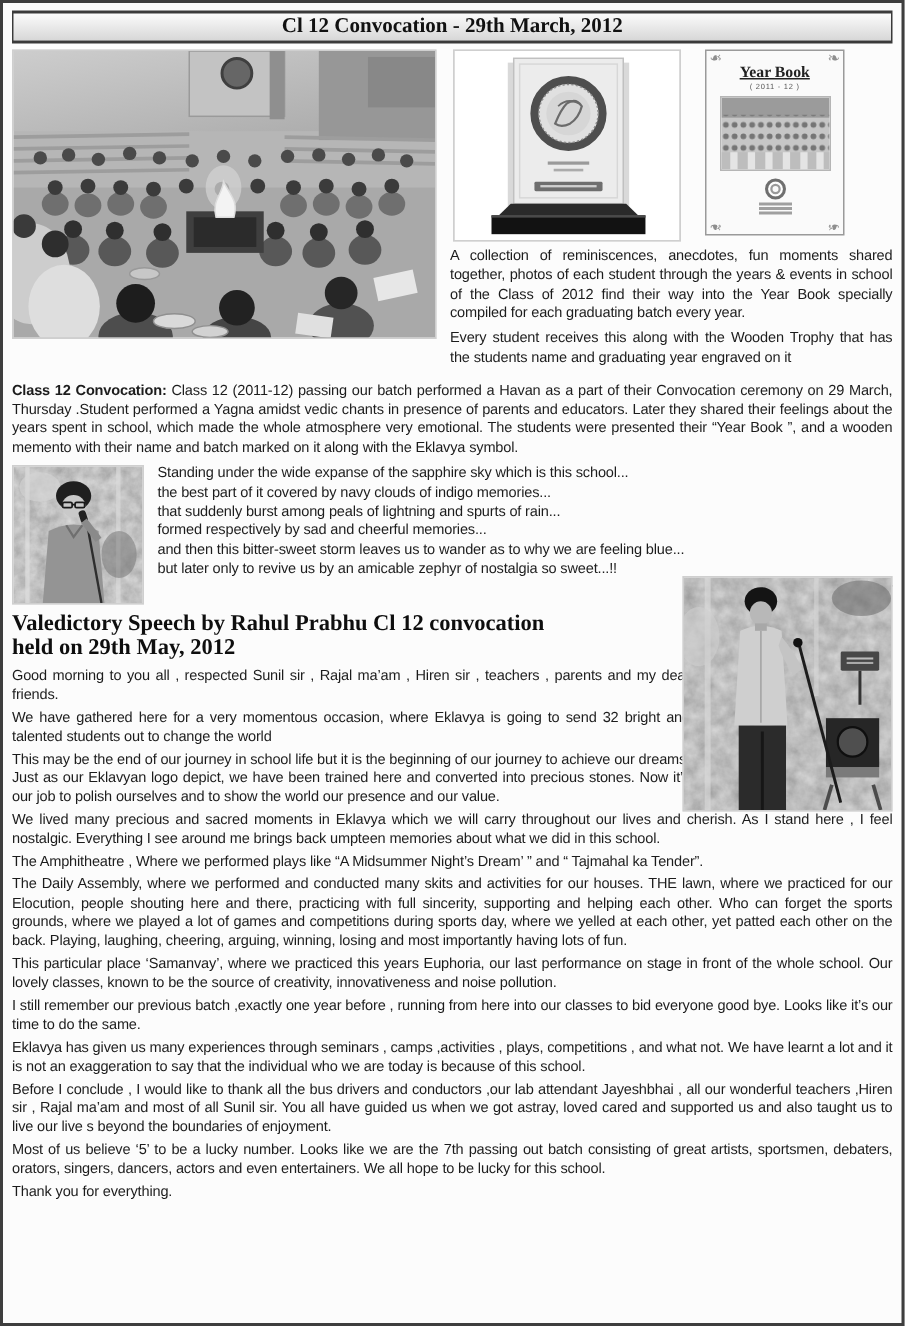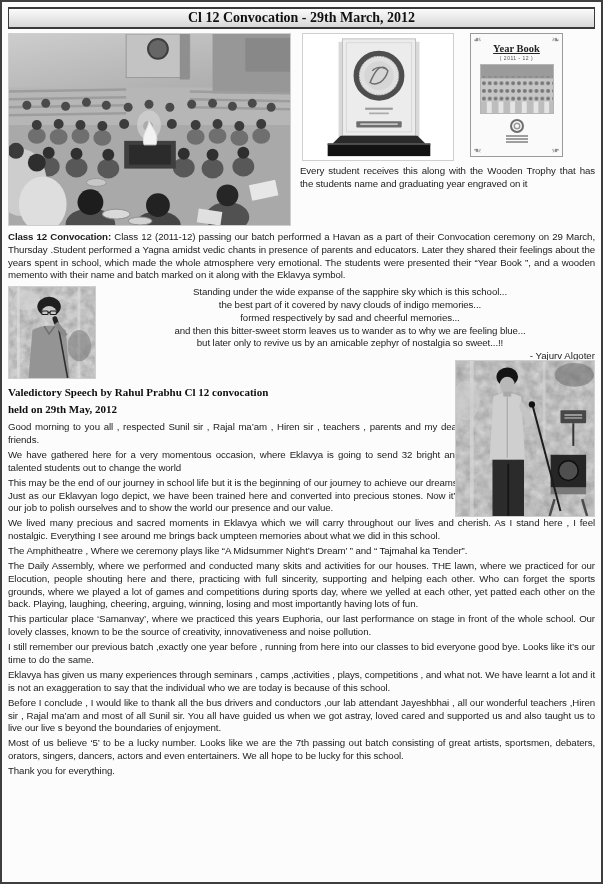--- a/index.html
+++ b/index.html
@@ -43,27 +43,27 @@
     font-size:9.7px; line-height:12.8px; letter-spacing:-0.1px;
     text-align:justify; color:#1c1c1c; margin-bottom:2.2px;
   }
   .top-right .body { margin-bottom:4px; }
   .b { font-weight:bold; }
   .convo { margin-top:5px; }
   .poem-row { display:flex; gap:9px; margin-top:4px; }
   .poet-ph { width:88px; height:93px; flex:none; }
   .poem-block { flex:1; }
   .poem-title { font-weight:bold; font-size:10.5px; line-height:13px; color:#151515; }
-  .poem-line { font-size:9.7px; line-height:12.8px; letter-spacing:-0.1px;text-align:center; }
+  .poem-line { font-size:9.7px; line-height:12.8px; letter-spacing:-0.1px; }
   .poem-attr { font-size:9.7px; line-height:12.5px; margin-left:170px;text-align:right; }
   .speech { position:relative; margin-top:5px; }
   .speaker-ph { position:absolute; top:-24px; right:0; width:140px; height:157px; }
   .speech h2 {
     font-family:"Liberation Serif", serif; font-weight:bold;
-    font-size:11px; line-height:16.5px; width:455px; color:#0e0e0e; margin-bottom:4px;
+    font-size:15px; line-height:16.5px; width:455px; color:#0e0e0e; margin-bottom:4px;
   }
   .narrow { width:452px; }
 </style>
 </head>
 <body>
 
 <div class="page">
 
   <div class="title-box">
     <span>Cl 12 Convocation - 29th March, 2012</span>
@@ -222,20 +222,21 @@
           </svg>
           <div class="yb-logo"></div>
           <div class="yb-lines">
               <i></i>
               <i></i>
               <i></i>
             </div>
         </div>
       </div>
 
+      <p class="body">A collection of reminiscences, anecdotes, fun moments shared together, photos of each student through the years &amp;  events in school of the Class of 2012 find their way into the Year Book specially compiled for each graduating batch every year.</p>
       <p class="body">Every student receives this along with the Wooden Trophy that has the students name and graduating year engraved on it</p>
     </div>
   </div>
 
   <p class="body convo"><span class="b">Class 12 Convocation:</span><span> Class 12 (2011-12) passing our batch performed a Havan as a part of their Convocation ceremony on 29 March, Thursday .Student performed a Yagna amidst vedic chants in presence of parents and educators. Later they shared their feelings about the years spent in school, which made the whole atmosphere very emotional. The students were presented their “Year Book ”, and a wooden memento with their name and batch marked on it along with the Eklavya symbol.</span></p>
 
   <div class="poem-row">
     <figure class="photo poet-ph">
       <svg viewBox="0 0 88 93" preserveAspectRatio="none">
         <defs>
@@ -263,20 +264,21 @@
         </g>
         <rect x="45" y="30" width="5" height="9" rx="2.2" fill="#222222" transform="rotate(-18 47 34)"></rect>
         <line x1="50" y1="38" x2="60" y2="93" stroke="#2e2e2e" stroke-width="1.6"></line>
         <path d="M58,50 Q52,42 48,37" fill="none" stroke="#8a8a8a" stroke-width="5"></path>
       </svg>
     </figure>
 
     <div class="poem-block">
       <div class="poem-line">Standing under the wide expanse of the sapphire sky which is this school...</div>
       <div class="poem-line">the best part of it covered by navy clouds of indigo memories...</div>
+      <div class="poem-line">that suddenly burst among peals of lightning and spurts of rain...</div>
       <div class="poem-line">formed respectively by sad and cheerful memories...</div>
       <div class="poem-line">and then this bitter-sweet storm leaves us to wander as to why we are feeling blue...</div>
       <div class="poem-line">but later only to revive us by an amicable zephyr of nostalgia so sweet...!!</div>
       <div class="poem-attr">- Yajurv Algoter</div>
     </div>
   </div>
 
   <div class="speech">
     <figure class="photo speaker-ph">
       <svg viewBox="0 0 140 157" preserveAspectRatio="none">
@@ -318,21 +320,21 @@
 
     <h2>
       <span>Valedictory Speech by Rahul Prabhu Cl 12 convocation</span><br>
       <span>held on 29th May, 2012</span>
     </h2>
 
     <p class="body narrow">Good morning to you  all , respected Sunil sir , Rajal ma’am ,  Hiren sir , teachers , parents and  my dear friends.</p>
     <p class="body narrow">We have gathered here for a very momentous occasion, where Eklavya is going to send 32 bright and talented students out to change the world</p>
     <p class="body narrow">This may be the end of our journey in school life but it is the beginning of our journey to achieve our dreams. Just as our Eklavyan logo depict, we have been trained here and converted into precious stones. Now it’s our job to polish ourselves and to show the world our presence and our value.</p>
     <p class="body">We lived many precious and sacred moments in Eklavya which we will carry throughout our lives and cherish. As I stand here , I feel nostalgic. Everything I see around me brings back umpteen memories about what we did in this school.</p>
-    <p class="body">The Amphitheatre , Where we ceremony plays like “A Midsummer Night’s Dream’ ” and “ Tajmahal ka Tender”.</p>
+    <p class="body">The Amphitheatre , Where we performed plays like “A Midsummer Night’s Dream’ ” and “ Tajmahal ka Tender”.</p>
     <p class="body">The Daily Assembly, where we performed and conducted many skits and activities for our houses. THE lawn, where we practiced for our Elocution, people shouting here and there, practicing with full sincerity, supporting and helping each other. Who can forget the sports grounds, where we played a lot of games and competitions during sports day, where we yelled at each other, yet patted each other on the back. Playing, laughing, cheering, arguing, winning, losing and most importantly having lots of fun.</p>
     <p class="body">This particular place ‘Samanvay’, where we practiced this years Euphoria, our last performance on stage in front of the whole school. Our lovely classes, known to be the source of creativity, innovativeness and noise pollution.</p>
     <p class="body">I still remember our previous batch ,exactly one year before , running from here into our classes to bid everyone good bye. Looks like it’s our time to do the same.</p>
     <p class="body">Eklavya has given us many experiences through seminars  , camps ,activities , plays, competitions , and what not. We have learnt a lot and it is not an exaggeration to say that the individual who we are today is because of this school.</p>
     <p class="body">Before I conclude , I would like to thank all the bus drivers and conductors ,our lab attendant Jayeshbhai , all our wonderful teachers ,Hiren sir , Rajal ma’am  and most of all Sunil sir. You all have guided us when we got astray, loved cared and supported us and also taught us to live our live s beyond the boundaries of enjoyment.</p>
     <p class="body">Most of us believe ‘5’ to be a lucky number. Looks like we are the 7th passing out batch consisting of great artists, sportsmen, debaters, orators, singers, dancers, actors and even entertainers. We all hope to be lucky for this school.</p>
     <p class="body">Thank you for everything.</p>
   </div>
 
 </div>

